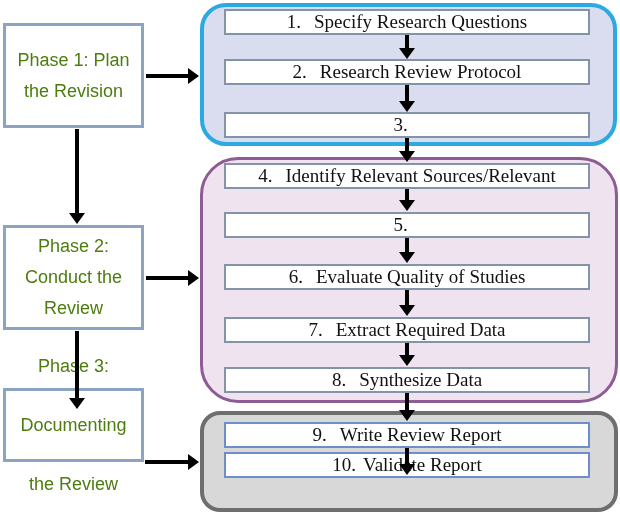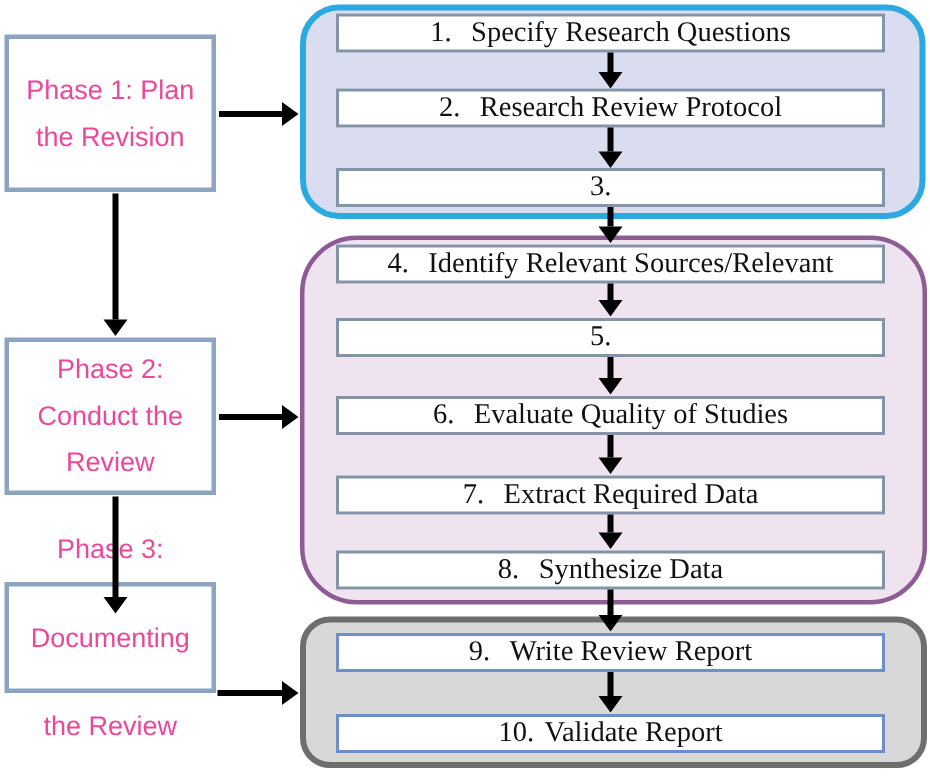--- a/index.html
+++ b/index.html
@@ -13,21 +13,21 @@
     background:#D9DDEF;border:4px solid #2BAAE2;border-radius:26px;}
   .g-conduct{left:200px;top:157px;width:418px;height:246px;
     background:#F0E3F0;border:3px solid #8E5C94;border-radius:38px;}
   .g-document{left:200px;top:411px;width:418px;height:101px;
     background:#D8D8D8;border:4px solid #6E6E6E;border-radius:20px;}
   
   .phase{
     position:absolute;left:3px;width:141px;box-sizing:border-box;z-index:2;
     background:#ffffff;border:3px solid #8BA4C2;
     display:flex;flex-direction:column;align-items:center;justify-content:center;
-    font-size:18px;line-height:31px;color:#ec4899;text-align:center;
+    font-size:18px;line-height:31px;color:#4d7c0f;text-align:center;
   }
   .phase span{display:block;}
   
   .step{
     position:absolute;left:224px;width:366px;height:26px;box-sizing:border-box;z-index:2;
     background:#ffffff;border:2px solid #8494A8;
     display:flex;align-items:center;justify-content:center;
     font-family:"Liberation Serif",serif;font-size:19px;color:#111111;white-space:nowrap;
   }
   .step.blue-border{border-color:#6E8EC9;}
@@ -94,21 +94,21 @@
   </div>
   <div class="step" style="top:367px;">
     <span class="num">8.</span>
     <span class="lbl">Synthesize Data</span>
   </div>
 
   <div class="step blue-border" style="top:422px;">
     <span class="num">9.</span>
     <span class="lbl">Write Review Report</span>
   </div>
-  <div class="step blue-border" style="top:476px;">
+  <div class="step blue-border" style="top:452px;">
     <span class="num tight">10.</span>
     <span class="lbl">Validate Report</span>
   </div>
 
   <div class="arr-v" style="left:399px;top:35px;height:24px;">
       <i class="line"></i>
       <i class="head"></i>
     </div>
   <div class="arr-v" style="left:399px;top:85px;height:27px;">
       <i class="line"></i>

